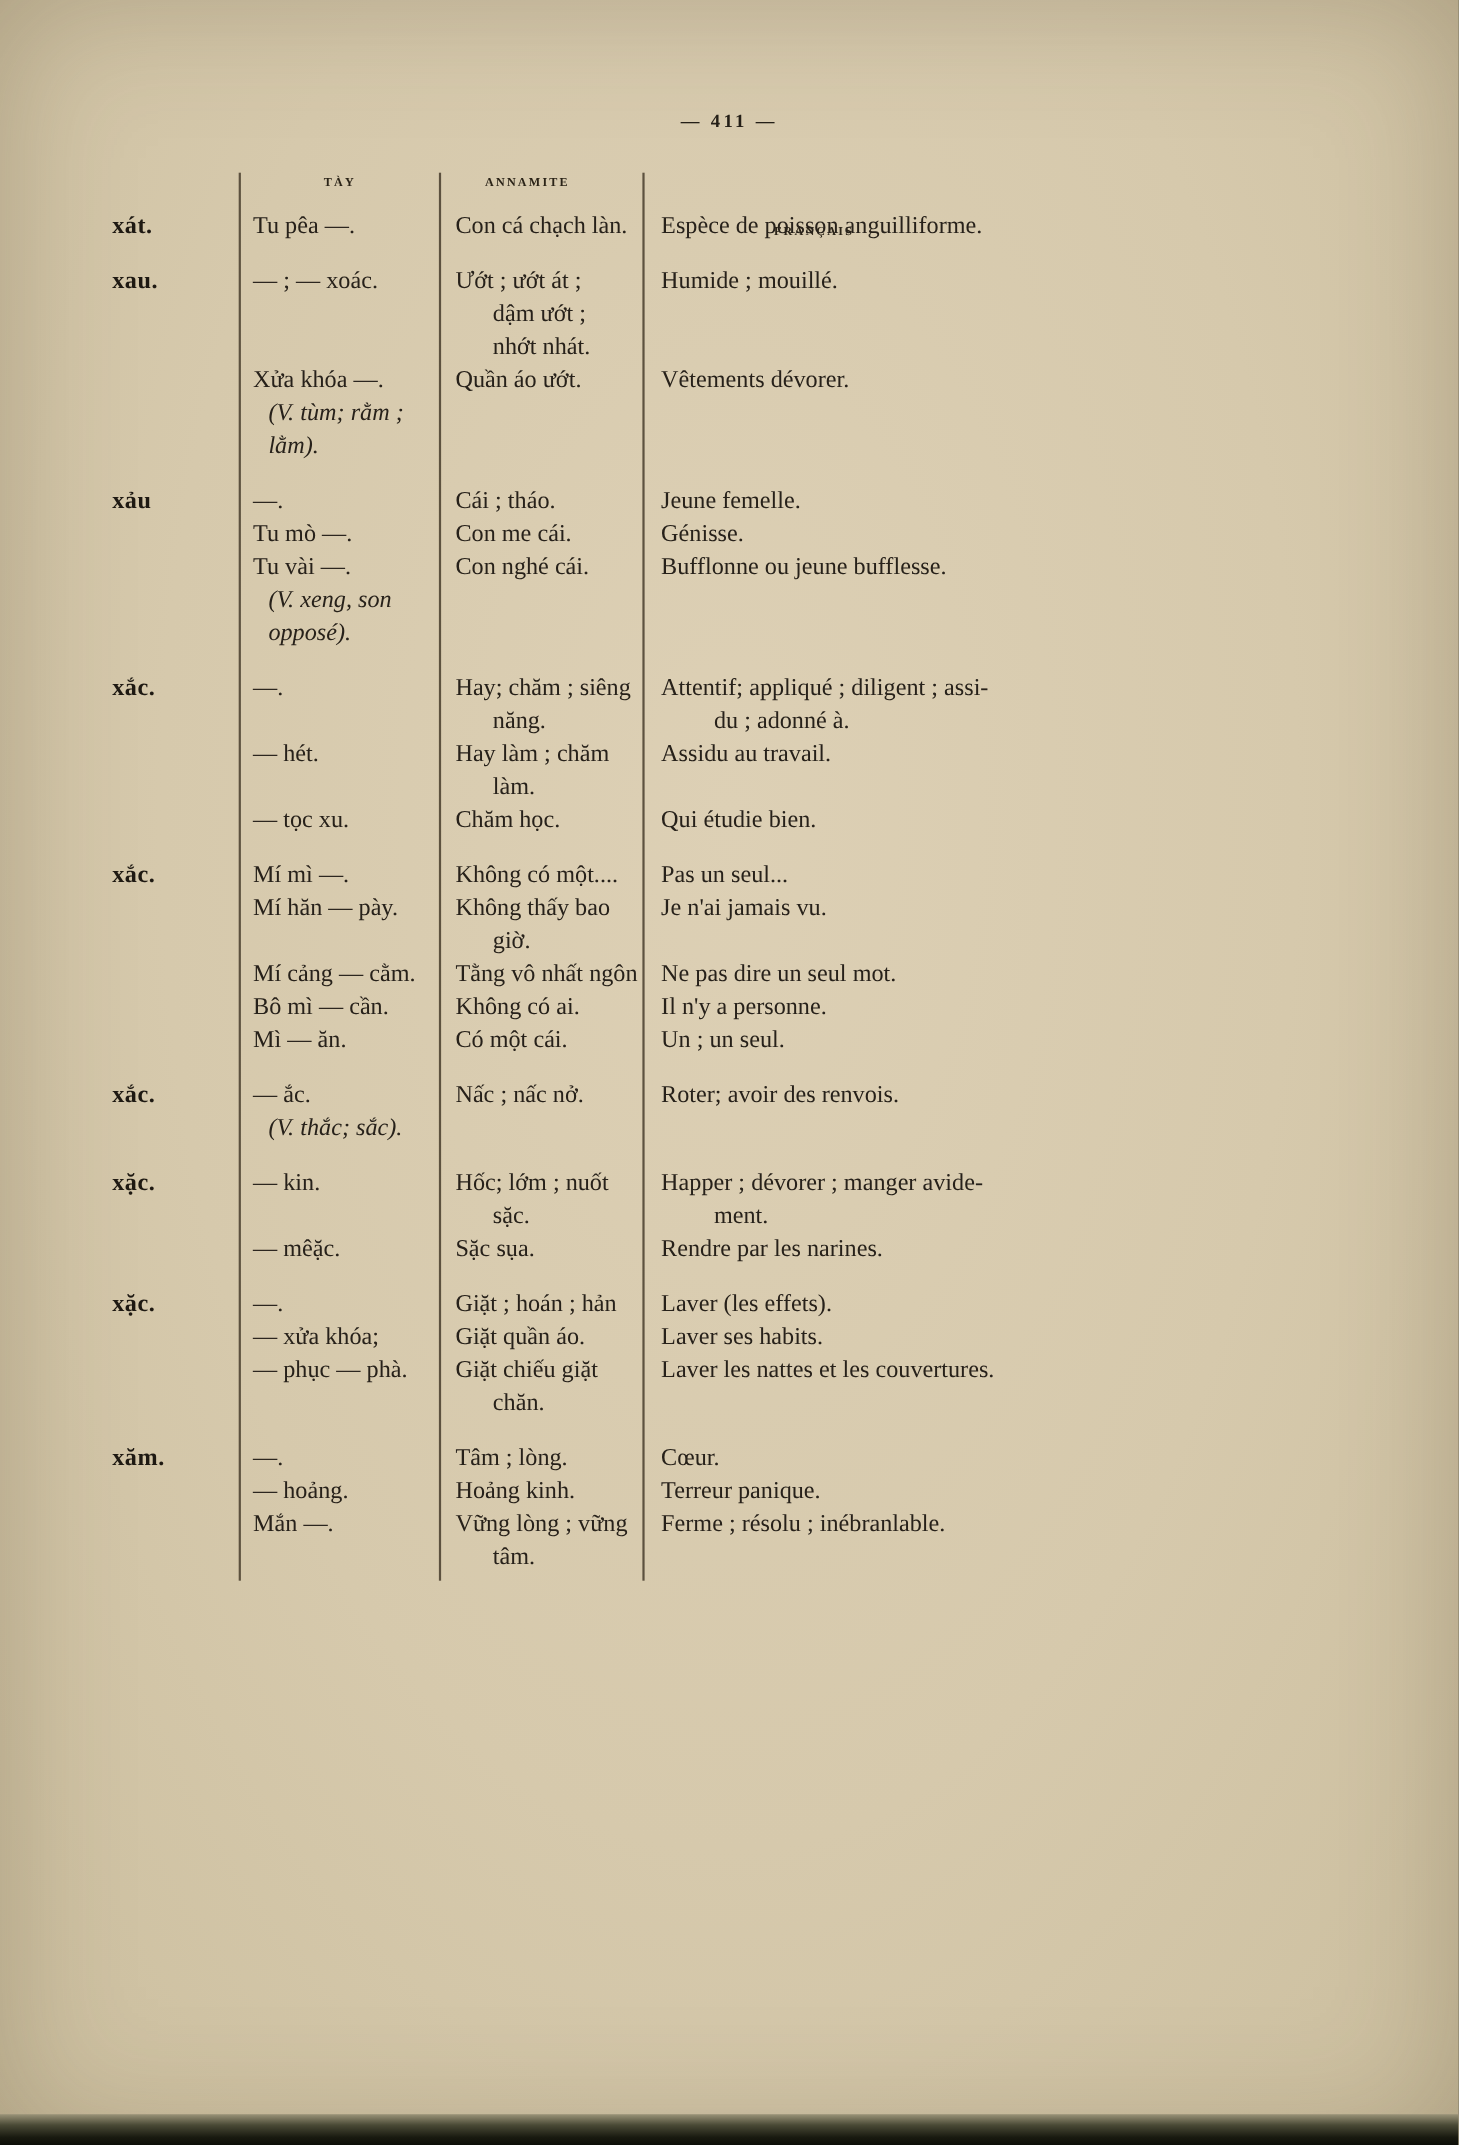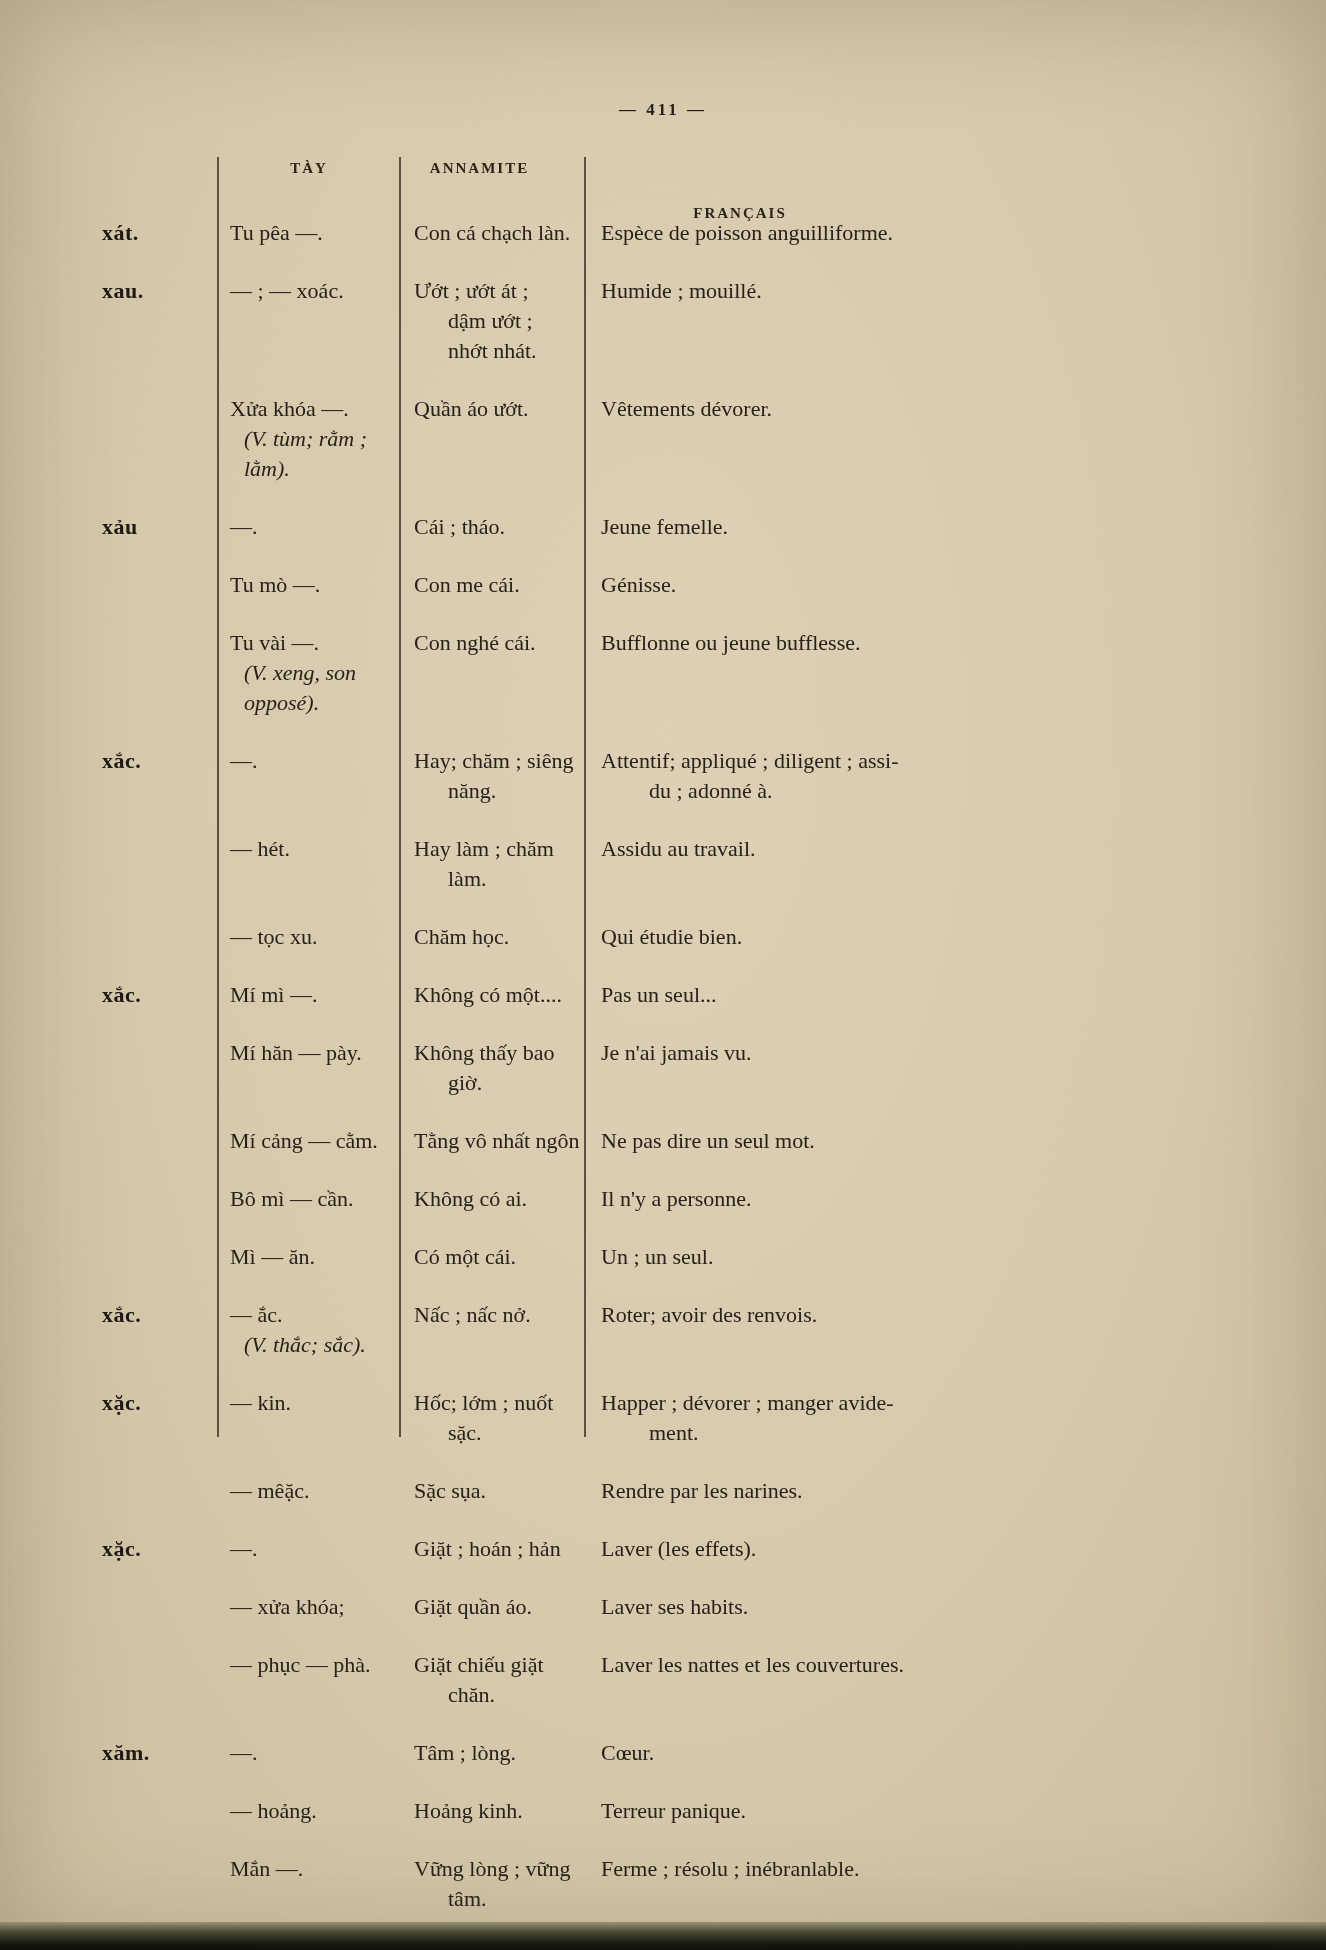--- a/index.html
+++ b/index.html
@@ -25,21 +25,21 @@
     width: 100%;
     text-align: center;
     font-size: 17px;
     font-weight: bold;
     letter-spacing: 3px;
     color: #241f17;
   }
   .col-header {
     position: absolute;
     top: 160px;
-    font-size: 15px;
+    font-size: 11px;
     font-weight: bold;
     letter-spacing: 2px;
     text-align: center;
     color: #2b2418;
   }
   .h-tay { left: 218px; width: 182px; }
   .h-ann { left: 400px; width: 159px; }
   .h-fr  { left: 560px; width: 360px; margin-top: 45px; }
 
   .vrule {
@@ -60,21 +60,20 @@
     top: 190px;
     left: 0;
     width: 1326px;
   }
   .entry { margin-bottom: 20px; }
   .entry:last-child { margin-bottom: 0; }
   .row {
     display: grid;
     grid-template-columns: 218px 182px 185px 1fr;
     align-items: start;
-    margin-top: 28px;
   }
   .cell {
     font-size: 22px;
     line-height: 30px;
   }
   .hw {
     padding-left: 102px;
     font-weight: bold;
     letter-spacing: 0.5px;
     color: #1e1912;

